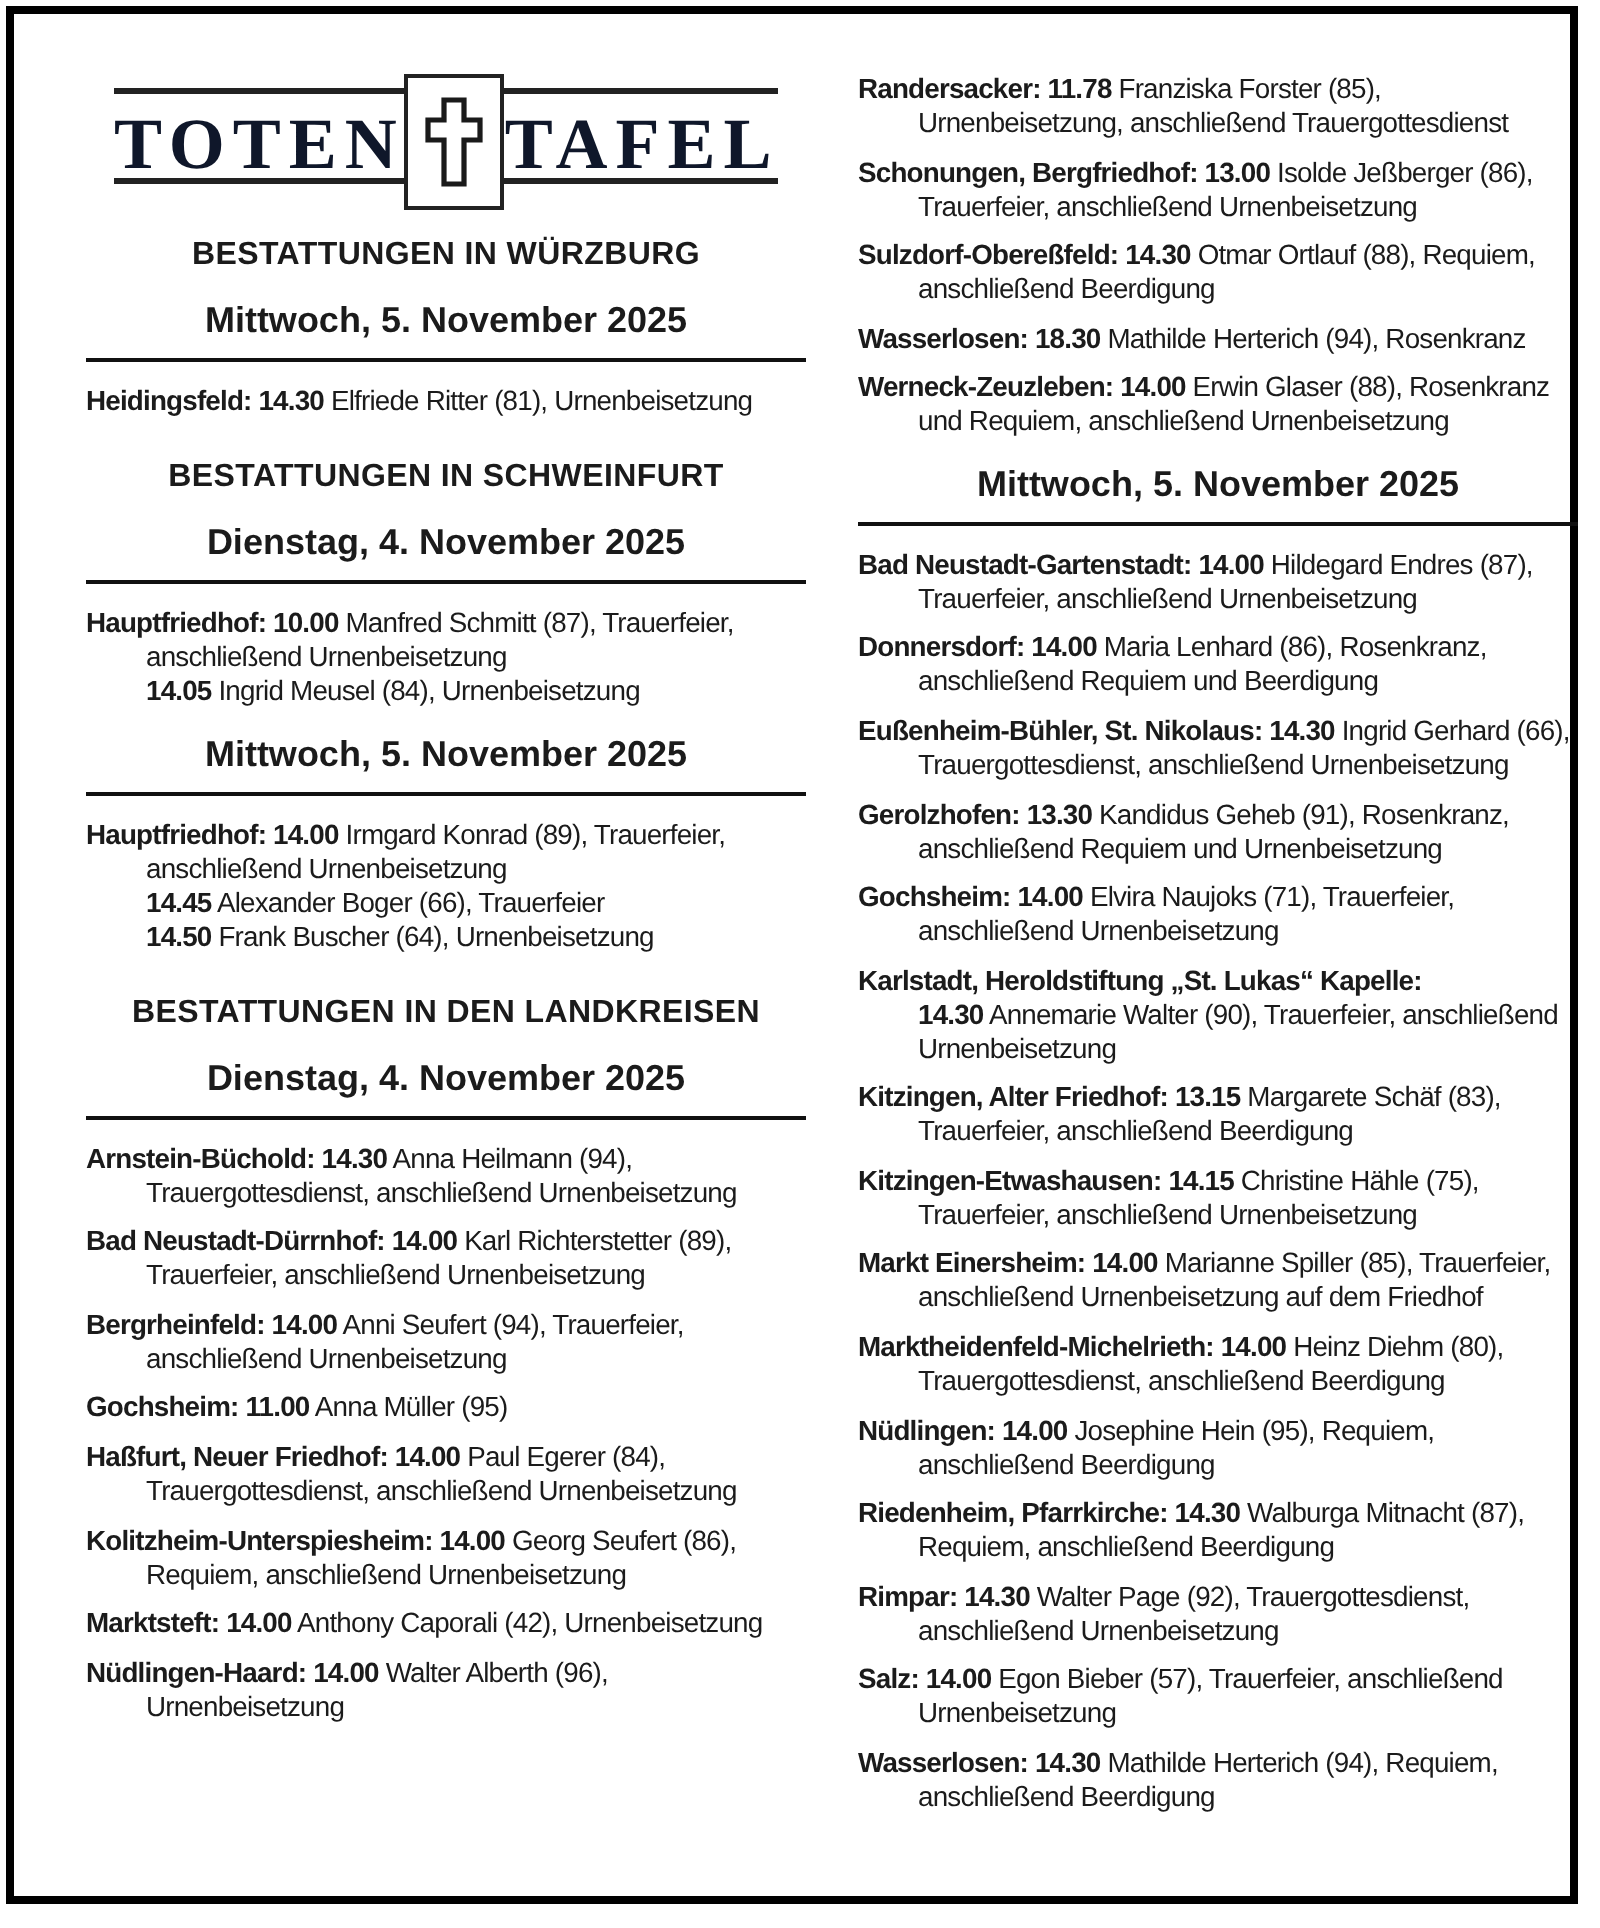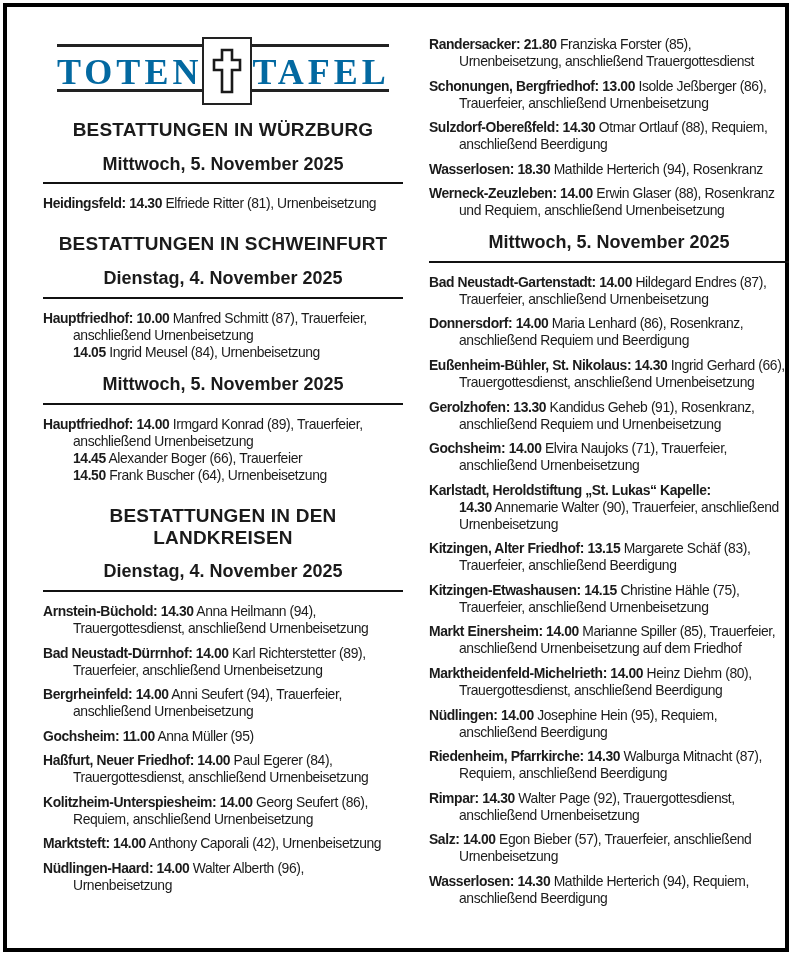--- a/index.html
+++ b/index.html
@@ -60,38 +60,38 @@
     height: 100%;
     z-index: 2;
   }
   .logo-word {
     flex: 1;
     text-align: center;
     font-family: "Liberation Serif", serif;
     font-weight: bold;
     font-size: 36px;
     letter-spacing: 4px;
-    color: #0369a1;
+    color: #0f172a;
     padding-top: 3px;
     white-space: nowrap;
   }
   .cross-box {
     flex: 0 0 50px;
     height: 68px;
     margin-top: 1px;
     border: 2.5px solid #222;
     background: #fff;
     display: flex;
     align-items: center;
     justify-content: center;
   }
 
   
   .sec-title {
-    font-size: 19px;
+    font-size: 16px;
     font-weight: bold;
     text-align: center;
     letter-spacing: 0.2px;
     margin: 21px 0 0 0;
     line-height: 1.15;
   }
   .column > .sec-title:first-of-type { margin-top: 14px; }
 
   .date-block { margin: 13px 0 11px 0; }
   .date {
@@ -171,21 +171,21 @@
         <p class="entry"><span class="head"><b>Bergrheinfeld: 14.00</b> Anni Seufert (94), Trauerfeier, anschließend Urnenbeisetzung</span></p>
         <p class="entry"><span class="head"><b>Gochsheim: 11.00</b> Anna Müller (95)</span></p>
         <p class="entry"><span class="head"><b>Haßfurt, Neuer Friedhof: 14.00</b> Paul Egerer (84), Trauergottesdienst, anschließend Urnenbeisetzung</span></p>
         <p class="entry"><span class="head"><b>Kolitzheim-Unterspiesheim: 14.00</b> Georg Seufert (86), Requiem, anschließend Urnenbeisetzung</span></p>
         <p class="entry"><span class="head"><b>Marktsteft: 14.00</b> Anthony Caporali (42), Urnenbeisetzung</span></p>
         <p class="entry"><span class="head"><b>Nüdlingen-Haard: 14.00</b> Walter Alberth (96), Urnenbeisetzung</span></p>
       </div>
 
     <div class="column">
 
-    <p class="entry"><span class="head"><b>Randersacker: 21.80</b> Franziska Forster (85), Urnenbeisetzung, anschließend Trauergottesdienst</span></p>
+    <p class="entry"><span class="head"><b>Randersacker: 11.78</b> Franziska Forster (85), Urnenbeisetzung, anschließend Trauergottesdienst</span></p>
         <p class="entry"><span class="head"><b>Schonungen, Bergfriedhof: 13.00</b> Isolde Jeßberger (86), Trauerfeier, anschließend Urnenbeisetzung</span></p>
         <p class="entry"><span class="head"><b>Sulzdorf-Obereßfeld: 14.30</b> Otmar Ortlauf (88), Requiem, anschließend Beerdigung</span></p>
         <p class="entry"><span class="head"><b>Wasserlosen: 18.30</b> Mathilde Herterich (94), Rosenkranz</span></p>
         <p class="entry"><span class="head"><b>Werneck-Zeuzleben: 14.00</b> Erwin Glaser (88), Rosenkranz und Requiem, anschließend Urnenbeisetzung</span></p>
         <div class="date-block">
           <h3 class="date">Mittwoch, 5. November 2025</h3>
           <div class="rule"></div>
         </div>
         <p class="entry"><span class="head"><b>Bad Neustadt-Gartenstadt: 14.00</b> Hildegard Endres (87), Trauerfeier, anschließend Urnenbeisetzung</span></p>
         <p class="entry"><span class="head"><b>Donnersdorf: 14.00</b> Maria Lenhard (86), Rosenkranz, anschließend Requiem und Beerdigung</span></p>

